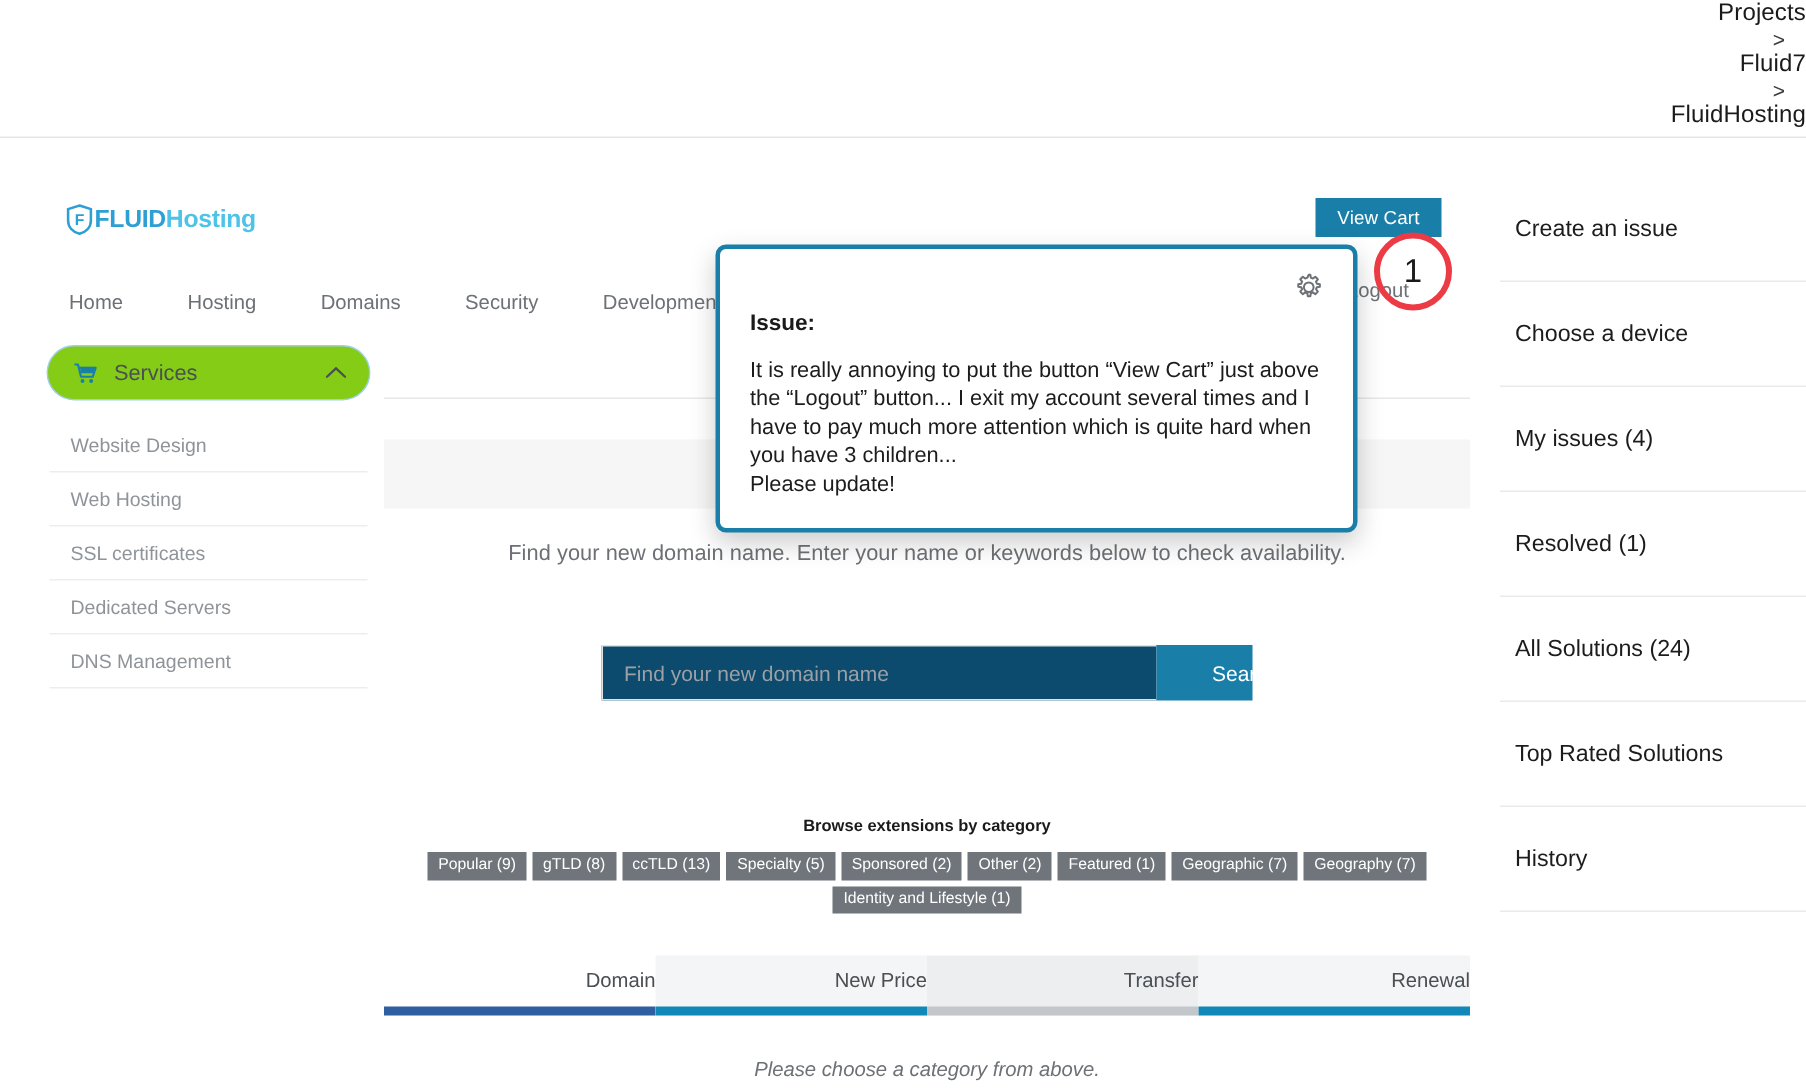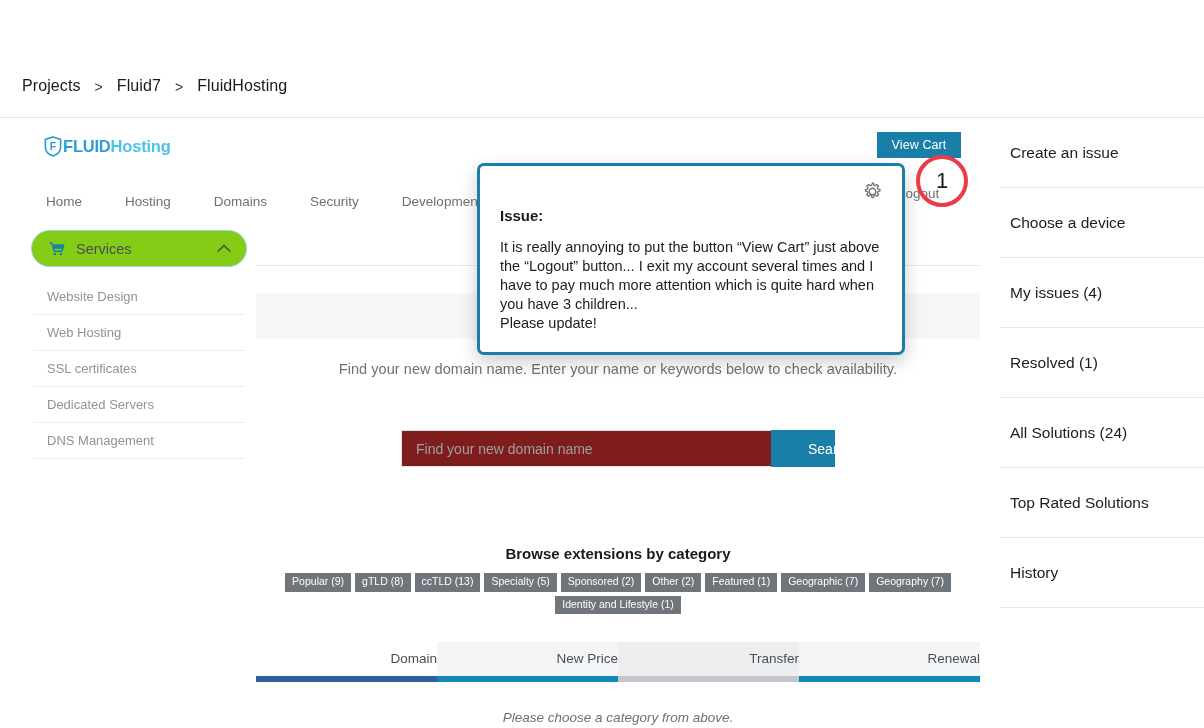--- a/index.html
+++ b/index.html
@@ -7,25 +7,26 @@
     margin: 0; padding: 0;
     width: 1204px; height: 728px;
     background: #ffffff;
     font-family: "Liberation Sans", sans-serif;
     overflow: hidden;
   }
   #root { position: relative; width: 1204px; height: 728px; background:#fff; }
 
   
   .breadcrumb {
-    position: absolute; left: 0; top: 0; width: 1204px; height: 118px;
+    position: absolute; left: 0; top: 0; width: 1204px; height: 92px;
     background: #ffffff;
     border-bottom: 1px solid #e4e6e8;
     display: flex; align-items: flex-end;
     padding: 0 0 22px 22px;
+    flex-direction: column;
   }
   .crumb { font-size: 16px; color: #1a1a1a; letter-spacing: .1px; }
   .crumb-sep { font-size: 14px; color: #3c3c3c; margin: 0 14px; }
 
   
   .rail {
     position: absolute; right: 0; top: 118px; width: 225px; height: 610px;
     background: #ffffff; border-left: 1px solid #e4e6e8;
   }
   .rail-item {
@@ -95,34 +96,34 @@
   .gray-band { height: 46px; background: #f6f6f6; margin-top: 27px; }
 
   .lede {
     font-size: 14.5px; color: #6d7175; text-align: center;
     margin-top: 22px; letter-spacing: .05px;
   }
 
   .searchrow { display: flex; justify-content: center; margin-top: 53px; }
   .searchbox {
     width: 370px; height: 37px; border: 1px solid #e3e3e3; border-right: none;
-    background: #7f1d1d; font-size: 14px; color: #9aa0a5;
+    background: #0c4a6e; font-size: 14px; color: #9aa0a5;
     padding: 0 14px; outline: none;
     font-family: "Liberation Sans", sans-serif;
   }
   .searchbox::placeholder { color: #9aa0a5; }
   .searchbtn {
     width: 64px; height: 37px; background: #1a7fa8; color: #fff;
     border: none; font-size: 14px; cursor: pointer;
     font-family: "Liberation Sans", sans-serif;
     padding-left: 37px;
   }
 
   .browse-title {
-    text-align: center; font-size: 15px; font-weight: 700; color: #1a1a1a;
+    text-align: center; font-size: 11px; font-weight: 700; color: #1a1a1a;
     margin-top: 78px;
   }
   .chips {
     display: flex; flex-wrap: wrap; justify-content: center;
     gap: 4px; margin-top: 11px; padding: 0 12px;
   }
   .chip {
     background: #6f757a; color: #fff; font-size: 10.5px;
     padding: 3px 7px 4px 7px; cursor: pointer; white-space: nowrap;
     line-height: 1.1;

